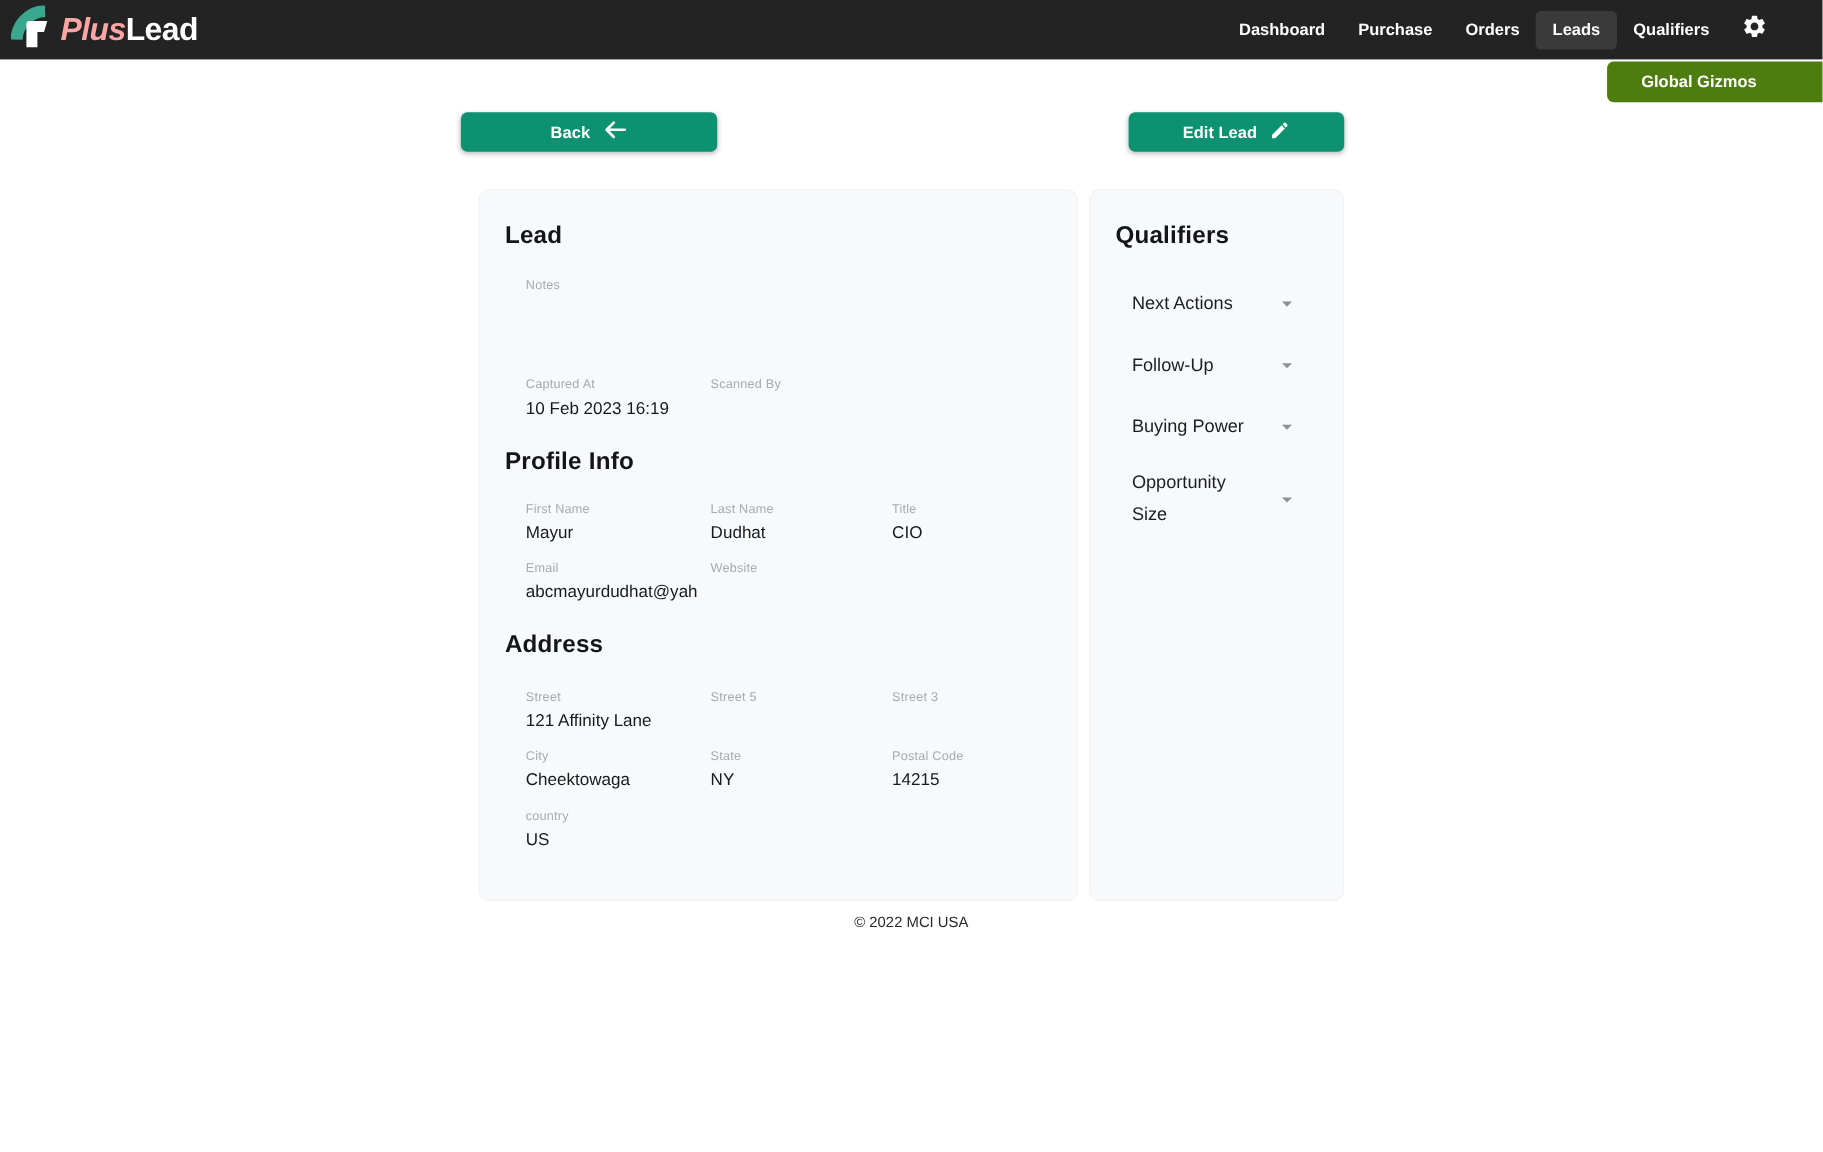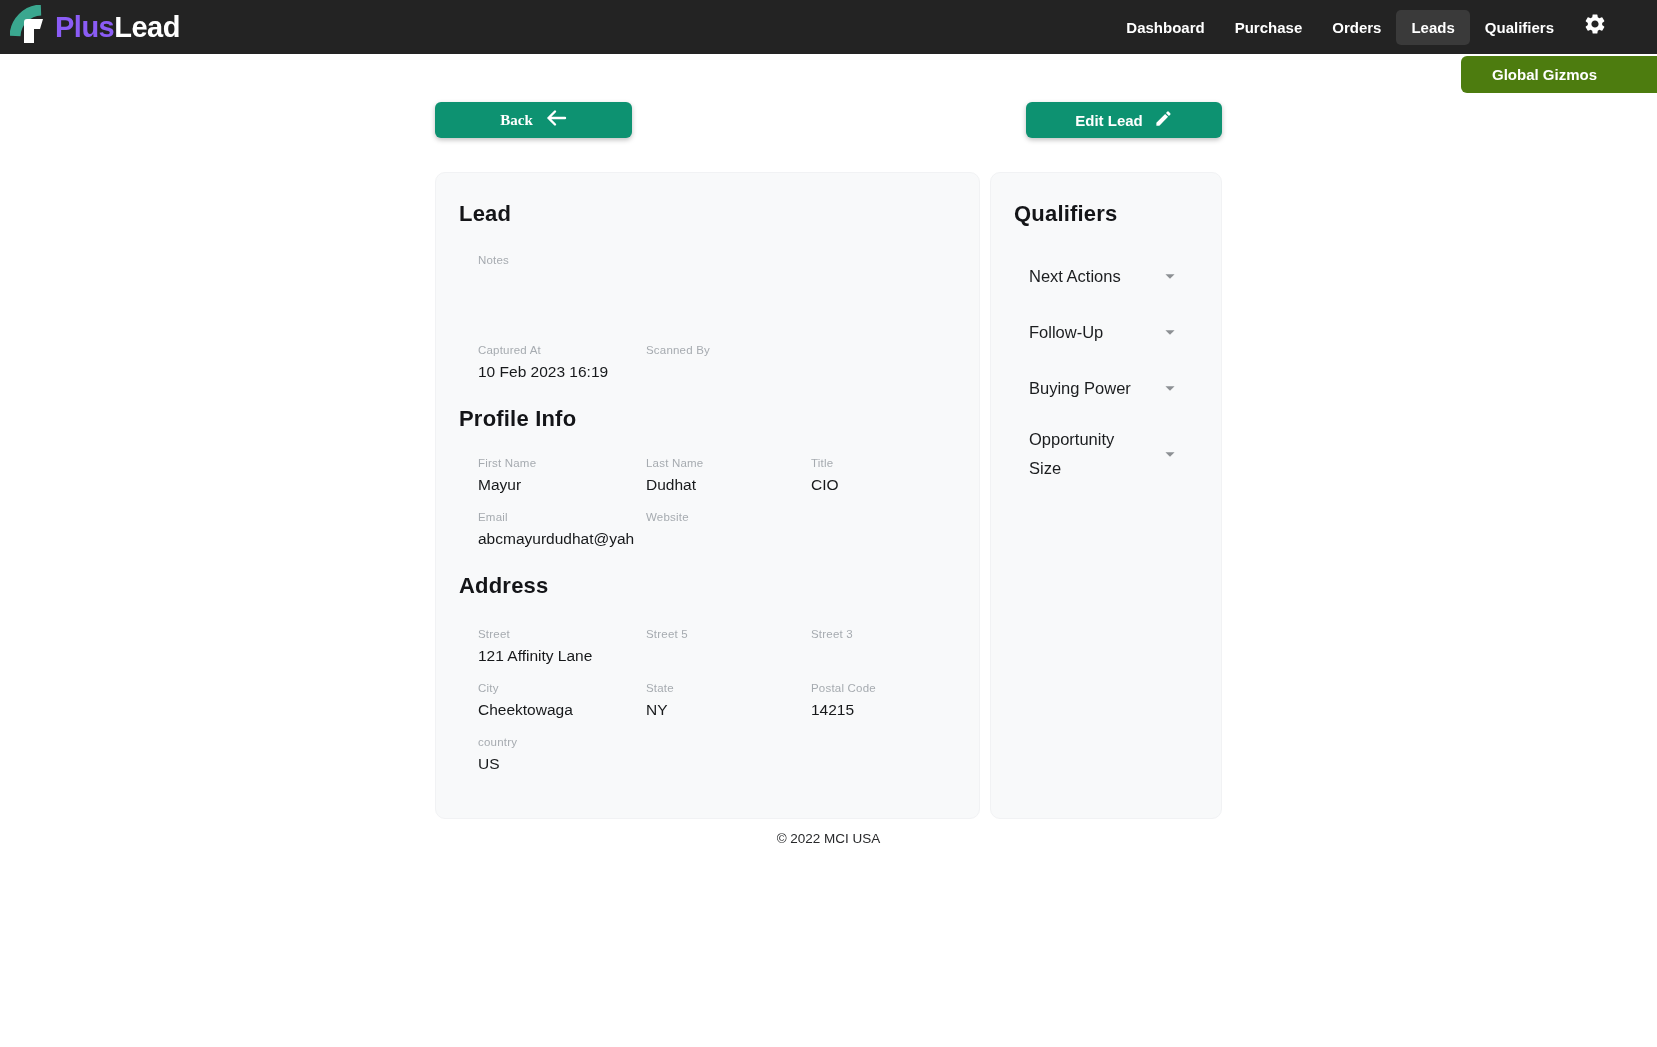--- a/index.html
+++ b/index.html
@@ -21,21 +21,21 @@
   .navbar {
     position:absolute; top:0; left:0; right:0;
     height:54px;
     background:#232323;
     display:flex;
     align-items:center;
     padding:0 48px 0 10px;
   }
   .logo { display:flex; align-items:center; gap:5px; cursor:pointer; }
   .logo-text { font-size:29px; font-weight:700; letter-spacing:-0.5px; }
-  .logo-text .p1 { color:#8b5cf6; }
+  .logo-text .p1 { color:#fca5a5;font-style:italic; }
   .logo-text .p2 { color:#ffffff; }
   .nav-links {
     margin-left:auto;
     display:flex;
     align-items:flex-start;
   }
   .navlink {
     color:#ffffff;
     font-size:15px;
     font-weight:700;
@@ -81,21 +81,21 @@
     font-weight:700;
     border:none;
     border-radius:6px;
     display:flex;
     align-items:center;
     justify-content:center;
     gap:11px;
     cursor:pointer;
     box-shadow:0 2px 5px rgba(0,0,0,0.25);
   }
-  .btn-back { left:435px; width:197px;font-family:Liberation Serif, serif; }
+  .btn-back { left:419px; width:233px; }
   .btn-edit { left:1026px; width:196px; }
 
   
   .card {
     position:absolute;
     top:172px;
     height:647px;
     background:#f8f9fa;
     border:1px solid #f1f2f4;
     border-radius:10px;

